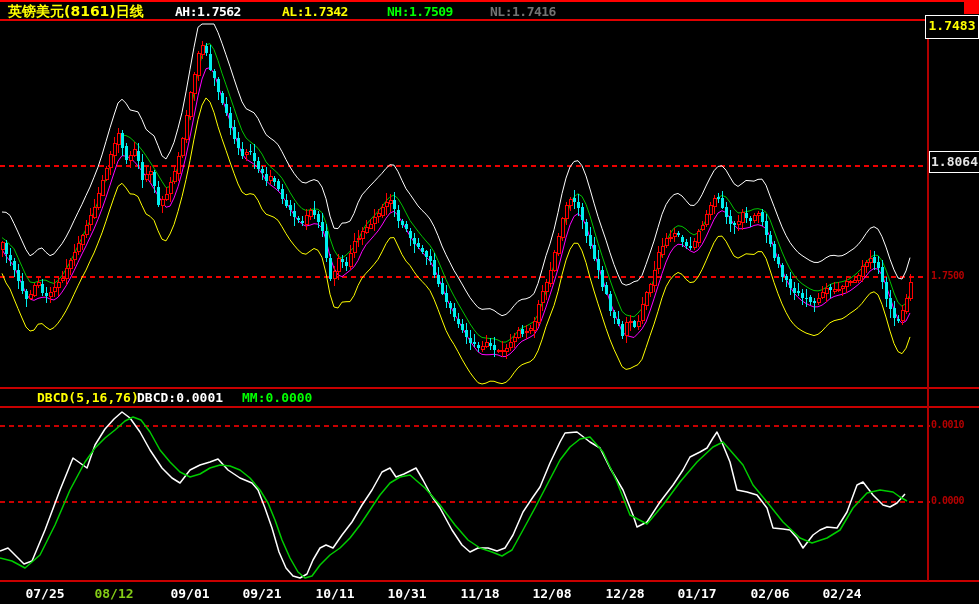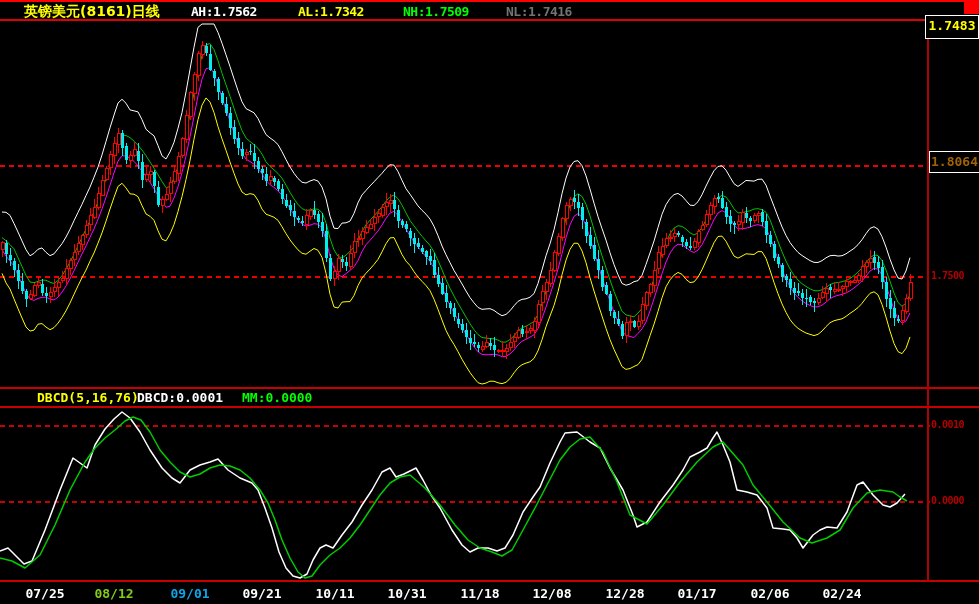--- a/index.html
+++ b/index.html
@@ -1,19 +1,19 @@
 <!DOCTYPE html>
 <html><head>
 <meta charset="utf-8">
 <style>
   html,body{margin:0;padding:0;background:#222;}
   .app{position:relative;width:979px;height:604px;background:#000;overflow:hidden;
        font-family:"DejaVu Sans Mono","Liberation Mono",monospace;font-weight:bold;}
   svg{position:absolute;left:0;top:0;}
-  .titlebar{position:absolute;left:0;top:0;width:804px;height:20px;margin-left:16px;}
+  .titlebar{position:absolute;left:0;top:0;width:804px;height:20px;}
   .title{position:absolute;left:8px;top:3px;font-size:14px;
          font-family:"DejaVu Sans","Liberation Sans",sans-serif;font-weight:bold;}
   .hfield{position:absolute;top:4px;font-size:13px;letter-spacing:-0.5px;}
   .pricebox{position:absolute;background:#000;border:1px solid #fff;text-align:center;
             font-size:13px;line-height:20px;}
   .gridlabel{position:absolute;font-size:10px;letter-spacing:-0.5px;}
   .indrow{position:absolute;left:0;top:389px;width:928px;height:17px;font-size:13px;}
   .indname{position:absolute;left:2px;top:1px;padding-left:35px;}
   .indval{position:absolute;top:1px;}
   .datelabel{position:absolute;top:586px;font-size:13px;color:#fff;transform:translateX(-50%);}
@@ -501,37 +501,37 @@
 
   <div class="titlebar">
     <span class="title" style="color: rgb(255, 255, 0);">英镑美元(8161)日线</span>
     <span id="hdr-fields"><span class="hfield" style="left: 175px; color: rgb(255, 255, 255);">AH:1.7562</span><span class="hfield" style="left: 282px; color: rgb(255, 255, 0);">AL:1.7342</span><span class="hfield" style="left: 387px; color: rgb(0, 255, 0);">NH:1.7509</span><span class="hfield" style="left: 490px; color: #737373;">NL:1.7416</span></span>
   </div>
 
   <div class="corner" id="corner-btn" style="left: 964px; top: 1px; width: 15px; height: 13px; background: rgb(255, 0, 0);"></div>
 
   <div class="pricebox" id="latest-box" style="left: 925px; top: 15px; width: 52px; height: 22px; color: rgb(255, 255, 0); border-color: rgb(255, 255, 255);"><span>1.7483</span></div>
 
-  <div class="pricebox" id="level-box" style="left: 929px; top: 151px; width: 49px; height: 20px; color: #a16207; border-color: rgb(255, 255, 255); line-height: 20px; letter-spacing: 0px;"><span>1.8064</span></div>
+  <div class="pricebox" id="level-box" style="left: 929px; top: 151px; width: 49px; height: 20px; color: #e5e5e5; border-color: rgb(255, 255, 255); line-height: 20px; letter-spacing: 0px;"><span>1.8064</span></div>
 
   <div id="grid-labels">
       <div class="gridlabel" style="left: 931px; top: 270px; color: rgb(180, 0, 0);">1.7500</div>
       <div class="gridlabel" style="left: 931px; top: 419px; color: rgb(180, 0, 0);">0.0010</div>
       <div class="gridlabel" style="left: 931px; top: 495px; color: rgb(180, 0, 0);">0.0000</div>
     </div>
 
   <div class="indrow">
     <span class="indname" style="color: rgb(255, 255, 0);">DBCD(5,16,76)</span>
     <span id="ind-vals"><span class="indval" style="left: 137px; color: rgb(255, 255, 255);">DBCD:0.0001</span><span class="indval" style="left: 242px; color: rgb(0, 255, 0);">MM:0.0000</span></span>
   </div>
 
   <div id="date-labels">
       <div class="datelabel" style="left: 45px; color: rgb(255, 255, 255);">07/25</div>
       <div class="datelabel" style="left: 114px; color: #84cc16;">08/12</div>
-      <div class="datelabel" style="left: 190px; color: #0ea5e9;">09/01</div>
+      <div class="datelabel" style="left: 190px; color: #ffffff;">09/01</div>
       <div class="datelabel" style="left: 262px; color: rgb(255, 255, 255);">09/21</div>
       <div class="datelabel" style="left: 335px; color: rgb(255, 255, 255); text-align: right;">10/11</div>
       <div class="datelabel" style="left: 407px; color: rgb(255, 255, 255);">10/31</div>
       <div class="datelabel" style="left: 480px; color: rgb(255, 255, 255);">11/18</div>
       <div class="datelabel" style="left: 552px; color: rgb(255, 255, 255);">12/08</div>
       <div class="datelabel" style="left: 625px; color: rgb(255, 255, 255); text-align: right;">12/28</div>
       <div class="datelabel" style="left: 697px; color: rgb(255, 255, 255);">01/17</div>
       <div class="datelabel" style="left: 770px; color: rgb(255, 255, 255);">02/06</div>
       <div class="datelabel" style="left: 842px; color: rgb(255, 255, 255);">02/24</div>
     </div>

